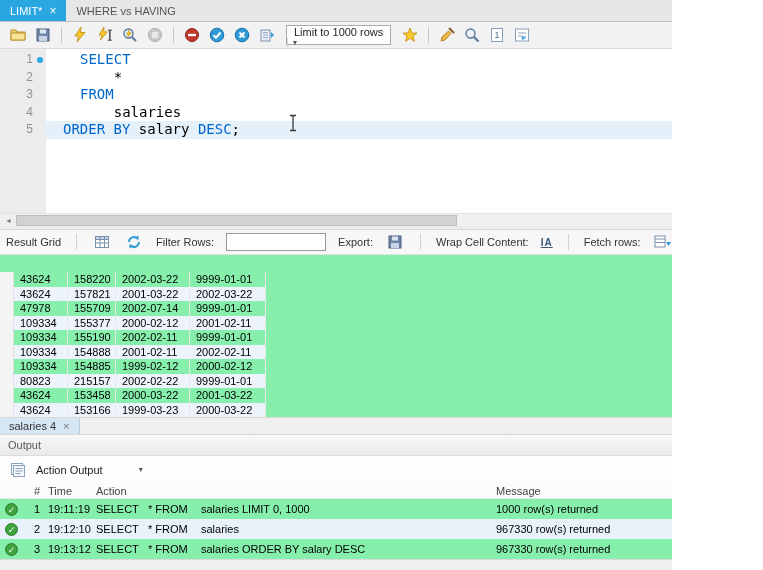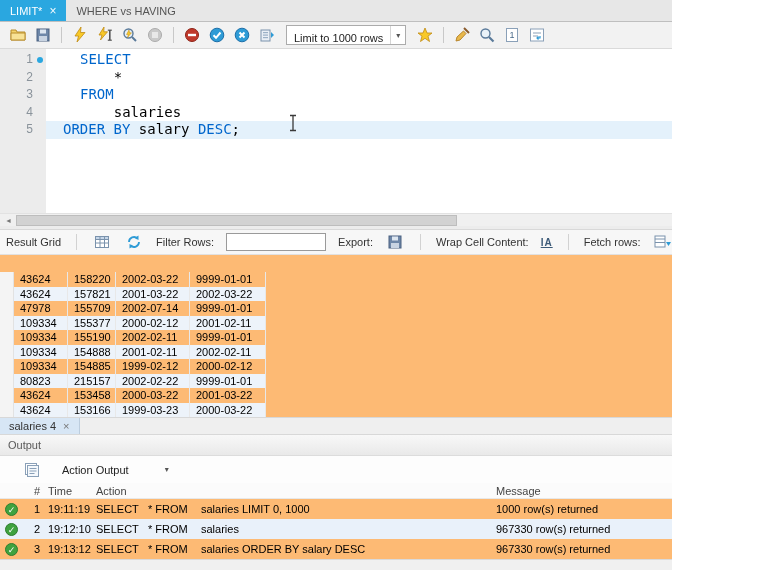--- a/index.html
+++ b/index.html
@@ -1,30 +1,30 @@
 <!DOCTYPE html>
 <html><head>
 <meta charset="utf-8">
 <style>
   * { margin:0; padding:0; box-sizing:border-box; }
   html,body { background:#fff; }
   body { font-family:"Liberation Sans","DejaVu Sans",sans-serif; font-size:11px; color:#222; }
-  .app { position:relative; width:672px; height:570px; background:#fdba74; overflow:hidden; }
+  .app { position:relative; width:672px; height:570px; background:#86efac; overflow:hidden; }
 
   
   .tabbar { position:absolute; left:0; top:0; width:763px; height:22px; background:#E7E7E7; border-bottom:1px solid #BFBFBF; display:flex; align-items:stretch; }
   .tab { display:flex; align-items:center; gap:7px; padding:0 10px; color:#555; }
   .tab.active { background:#2AA7E0; color:#fff; }
   .tab-close { font-size:12px; line-height:1; opacity:.95; }
 
   
   .toolbar { position:absolute; top:22px; left:0; width:763px; height:27px; background:#F2F2F2; border-bottom:1px solid #DADADA; display:flex; align-items:center; padding:0 8px; gap:5px; }
   .tbtn { width:20px; height:20px; display:flex; align-items:center; justify-content:center; }
   .tsep { width:1px; height:16px; background:#C8C8C8; margin:0 3px; }
-  .limit-select { display:flex; align-items:flex-end; height:20px; border:1px solid #ABABAB; background:#fff; margin:0 4px; }
+  .limit-select { display:flex; align-items:flex-start; height:20px; border:1px solid #ABABAB; background:#fff; margin:0 4px;flex-direction:column; }
   .limit-select .lbl { padding:0 7px; color:#222; }
   .limit-select .caret { width:15px; height:100%; display:flex; align-items:center; justify-content:center; border-left:1px solid #D5D5D5; color:#555; font-size:8px; }
 
   
   .editor { position:absolute; top:49px; left:0; width:763px; height:164px; background:#fff; font-family:"DejaVu Sans Mono","Liberation Mono",monospace; font-size:14px; }
   .gutter { position:absolute; left:0; top:0; width:46px; height:100%; background:#ECECEC; padding-top:2px; }
   .lnum { position:relative; height:17.6px; line-height:17.6px; text-align:right; padding-right:13px; color:#8A939B; font-size:12px; font-family:"Liberation Sans",sans-serif; }
   .stmt-dot { position:absolute; right:3px; top:6px; width:6px; height:6px; border-radius:50%; background:#2AA7E0; }
   .codearea { position:absolute; left:46px; top:0; right:0; height:100%; padding-top:2px; }
   .cline { height:17.6px; line-height:17.6px; padding-left:34px; white-space:pre; }
@@ -57,21 +57,21 @@
   .rcell { padding-left:6px; border-right:1px solid #E8E8E8; overflow:hidden; }
   .rg-row.alt .rcell { background:#EDF3FA; }
 
   
   .rg-tabstrip { position:absolute; top:417px; left:0; width:763px; height:18px; background:#EFEFEF; border-top:1px solid #D8D8D8; border-bottom:1px solid #D8D8D8; display:flex; }
   .rtab { display:flex; align-items:center; gap:7px; padding:0 9px; background:#D7E6F5; border-right:1px solid #BCCDDE; color:#333; }
   .rtab-close { color:#777; font-size:11px; }
 
   
   .out-header { position:absolute; top:435px; left:0; width:763px; height:21px; background:linear-gradient(#F8F8F8,#E9E9E9); border-bottom:1px solid #DCDCDC; line-height:20px; padding-left:8px; color:#5A5A5A; }
-  .out-toolbar { position:absolute; top:456px; left:0; width:763px; height:27px; background:#FDFDFD; display:flex; align-items:center; padding-left:22px; gap:20px; }
+  .out-toolbar { position:absolute; top:456px; left:0; width:763px; height:27px; background:#FDFDFD; display:flex; align-items:center; padding-left:8px; gap:8px; }
   .ao-select { display:flex; align-items:center; gap:6px; color:#222; }
   .ao-caret { font-size:8px; color:#555; margin-left:30px; }
 
   .og-header { position:absolute; top:483px; left:0; width:763px; height:16px; display:flex; align-items:center; color:#444; background:#FBFBFB; border-bottom:1px solid #E8E8E8; }
   .og-rows { position:absolute; top:499px; left:0; width:763px; }
   .og-row { display:flex; align-items:center; height:20px; color:#000; }
   .og-row.alt { background:#E9F1FA; }
   .og-icon { width:26px; display:flex; align-items:center; padding-left:5px; }
   .og-idx { width:14px; text-align:right; }
   .og-time { width:56px; padding-left:8px; }

